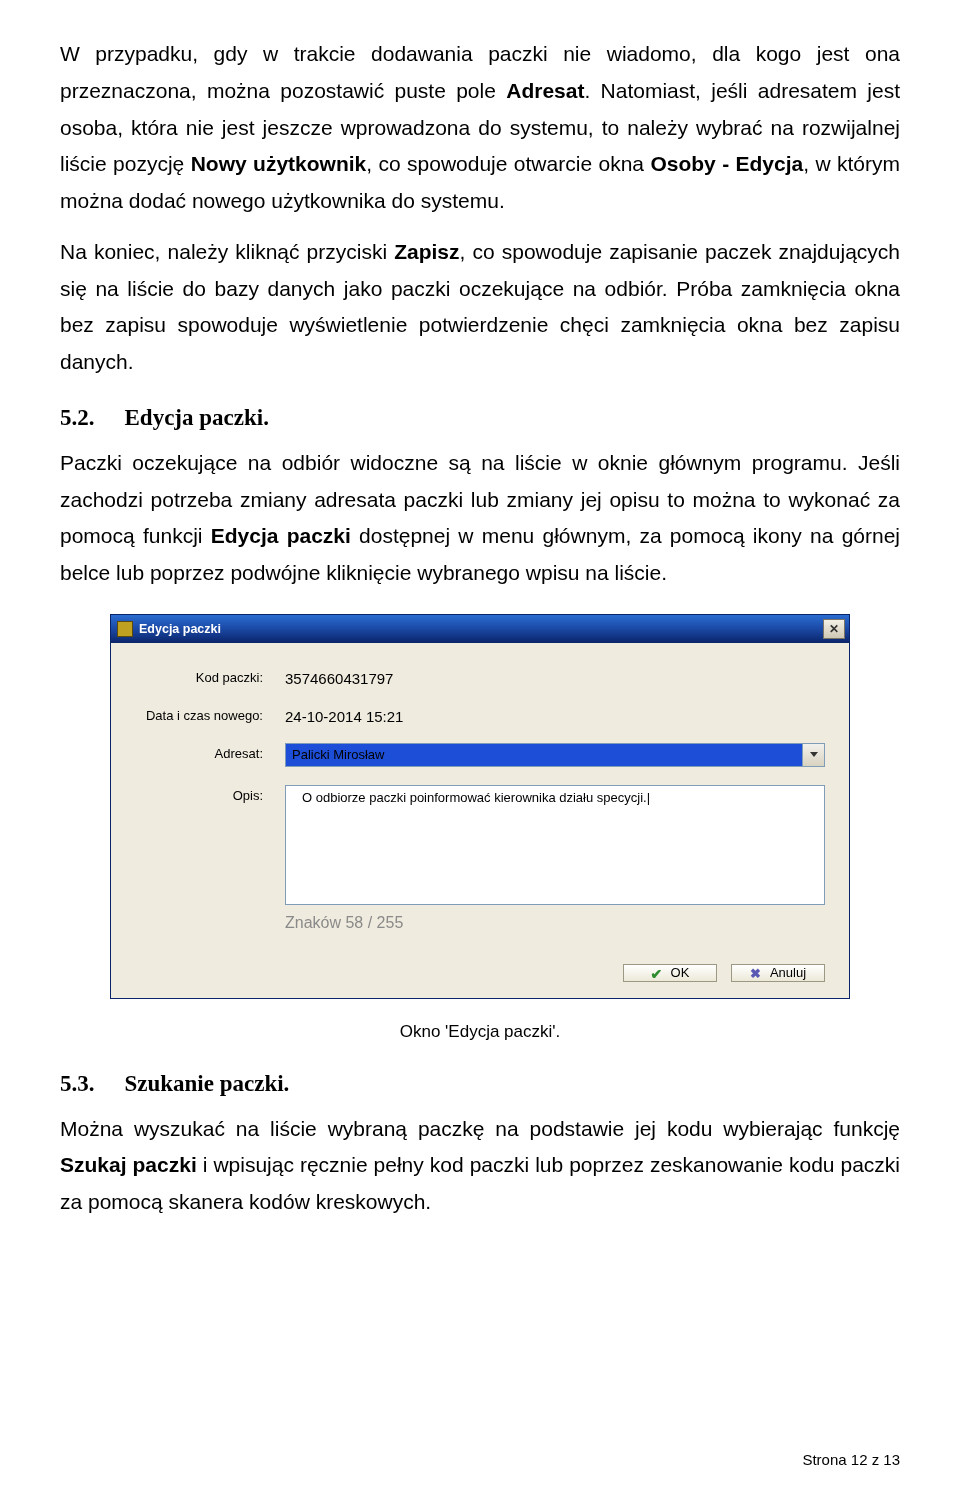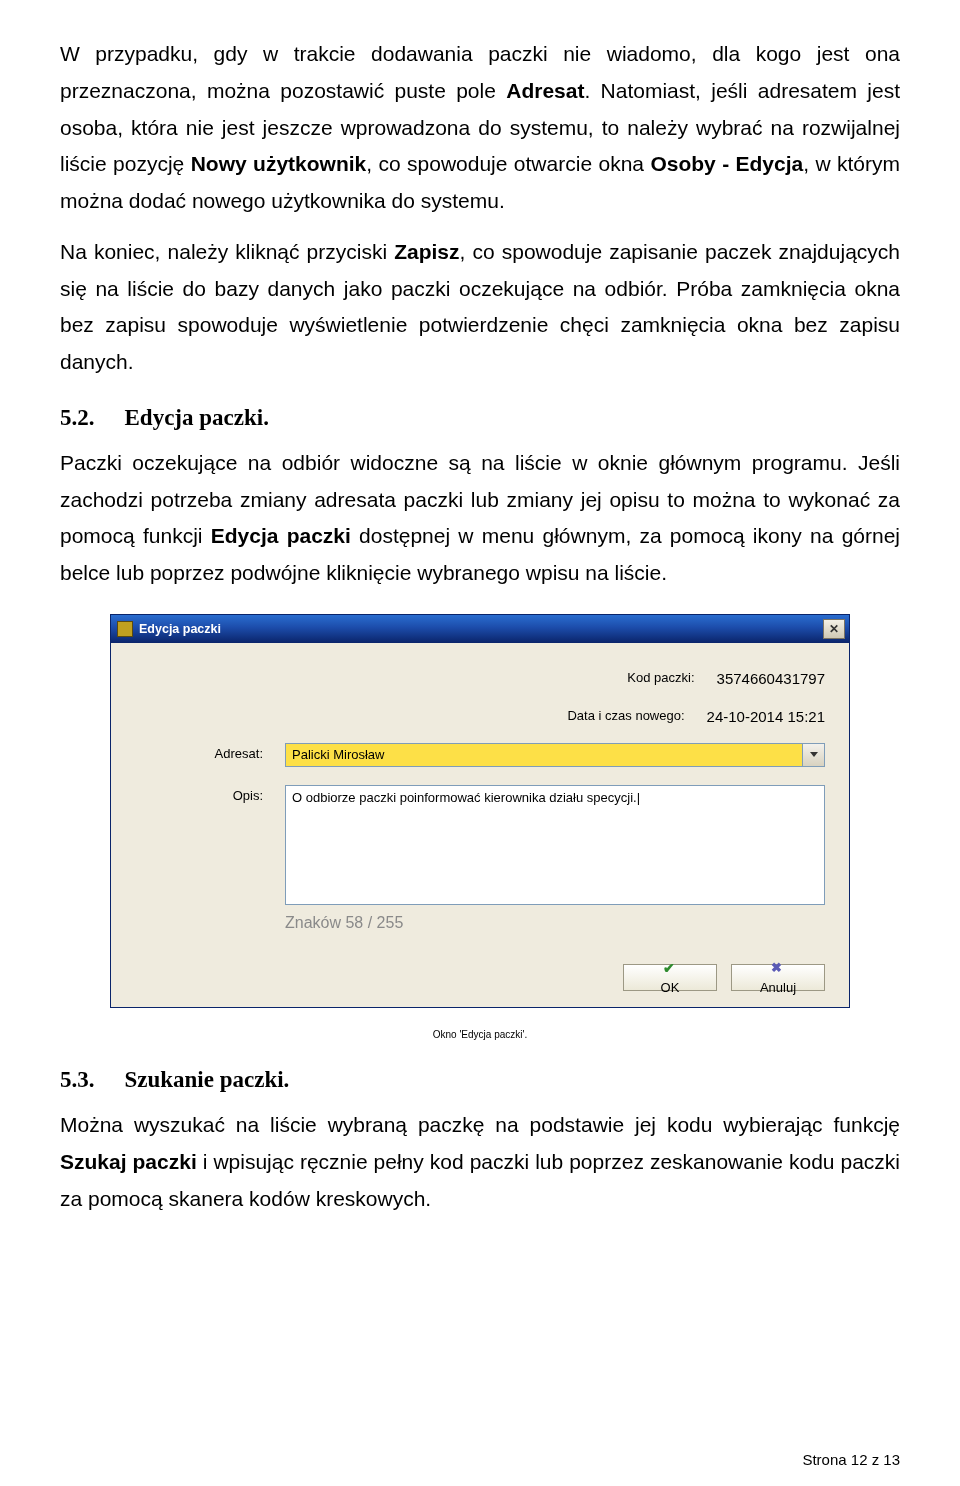--- a/index.html
+++ b/index.html
@@ -2,43 +2,43 @@
 <html><head>
 <meta charset="utf-8">
 <style>
   * { box-sizing: border-box; margin: 0; padding: 0; }
   html, body { width: 960px; background: #fff; font-family: Verdana, Arial, sans-serif; color: #000; }
   .page { width: 960px; min-height: 1486px; padding: 36px 60px 40px 60px; position: relative; }
   p { font-size: 21px; line-height: 1.75; text-align: justify; margin-bottom: 14px; }
   .bold { font-weight: 700; }
   h2 { font-family: Liberation Serif, serif; font-size: 23px; font-weight: 700; margin: 24px 0 14px 0; }
   h2 .num { display: inline-block; margin-right: 30px; }
-  .caption { text-align: center; font-size: 10px; margin: 18px 0 18px 0; }
+  .caption { text-align: center; font-size: 17px; margin: 18px 0 18px 0; }
   .footer { position: absolute; bottom: 18px; right: 60px; font-size: 15px; color: #000; }
 
   
   .dialog-wrap { display: flex; justify-content: center; margin: 22px 0 4px 0; }
   .dialog { width: 740px; background: #efebde; border: 1px solid #0a246a; font-family: Tahoma, Verdana, sans-serif; font-size: 13px; color: #000; }
   .titlebar { height: 28px; background: linear-gradient(to bottom, #2a6dcf 0%, #1c4caa 45%, #0a246a 100%); color: #fff; display: flex; align-items: center; padding: 0 4px 0 6px; }
   .titlebar .ticon { width: 16px; height: 16px; background: #c0a020; border: 1px solid #5a4a10; margin-right: 6px; display: inline-block; }
   .titlebar .ttitle { font-weight: 700; font-size: 12.5px; flex: 1; }
   .titlebar .tclose { width: 22px; height: 20px; background: linear-gradient(to bottom,#f3f0e6,#cfc8b4); border: 1px solid #7b7363; display: flex; align-items: center; justify-content: center; font-size: 12px; font-weight: 700; color: #333; font-family: Arial; }
   .dlg-body { padding: 24px 24px 14px 24px; }
-  .frow { display: flex; align-items: flex-start; margin-bottom: 18px; justify-content: flex-end; }
+  .frow { display: flex; align-items: flex-start; margin-bottom: 18px; }
   .flabel { width: 150px; text-align: right; padding-right: 22px; color: #000; font-size: 13px; padding-top: 3px; }
   .fval-static { padding-top: 3px; font-size: 15px; }
   .finput { flex: 1; }
   .combo { display: flex; }
-  .combo input { flex: 1; height: 24px; border: 1px solid #7f9db9; background: #fde047; font-family: Tahoma, sans-serif; font-size: 13px; padding: 2px 6px; }
+  .combo input { flex: 1; height: 24px; border: 1px solid #7f9db9; background: #1d4ed8; font-family: Tahoma, sans-serif; font-size: 13px; padding: 2px 6px; }
   .combo .cbtn { width: 22px; height: 24px; border: 1px solid #7f9db9; border-left: none; background: linear-gradient(to bottom,#f3f1ec,#d8d2c0); display: flex; align-items: center; justify-content: center; }
   .combo .cbtn span { width: 0; height: 0; border-left: 4px solid transparent; border-right: 4px solid transparent; border-top: 5px solid #333; display: inline-block; }
-  .ftext textarea { width: 100%; height: 120px; border: 1px solid #7f9db9; background: #fff; font-family: Tahoma, sans-serif; font-size: 13px; padding: 4px 6px; resize: none; }
+  .ftext textarea { width: 100%; height: 120px; border: 1px solid #7f9db9; background: #fff; font-family: Tahoma, sans-serif; font-size: 13px; padding: 4px 16px; resize: none; }
   .charcount { color: #8a8a8a; font-size: 16px; margin-top: 6px; }
   .btnrow { display: flex; justify-content: flex-end; gap: 14px; padding: 0 24px 16px 24px; }
-  .wbtn { min-width: 94px; height: 27px; border: 1px solid #9c9884; background: linear-gradient(to bottom,#ffffff,#ece9d8); display: flex; align-items: center; justify-content: center; gap: 6px; font-family: Tahoma, sans-serif; font-size: 13px; padding: 0 12px; flex-direction: column; }
+  .wbtn { min-width: 94px; height: 18px; border: 1px solid #9c9884; background: linear-gradient(to bottom,#ffffff,#ece9d8); display: flex; align-items: center; justify-content: center; gap: 6px; font-family: Tahoma, sans-serif; font-size: 13px; padding: 0 12px; }
   .ico-ok { width: 14px; height: 14px; display: inline-block; }
   .ico-ok::before { content: "✔"; color: #2e8b2e; font-weight: 700; font-size: 14px; }
   .ico-cancel { width: 14px; height: 14px; display: inline-block; }
   .ico-cancel::before { content: "✖"; color: #5a5ab5; font-weight: 700; font-size: 13px; }
   hr.sep { border: none; }
 </style>
 </head>
 <body>
 
 <div class="page">

